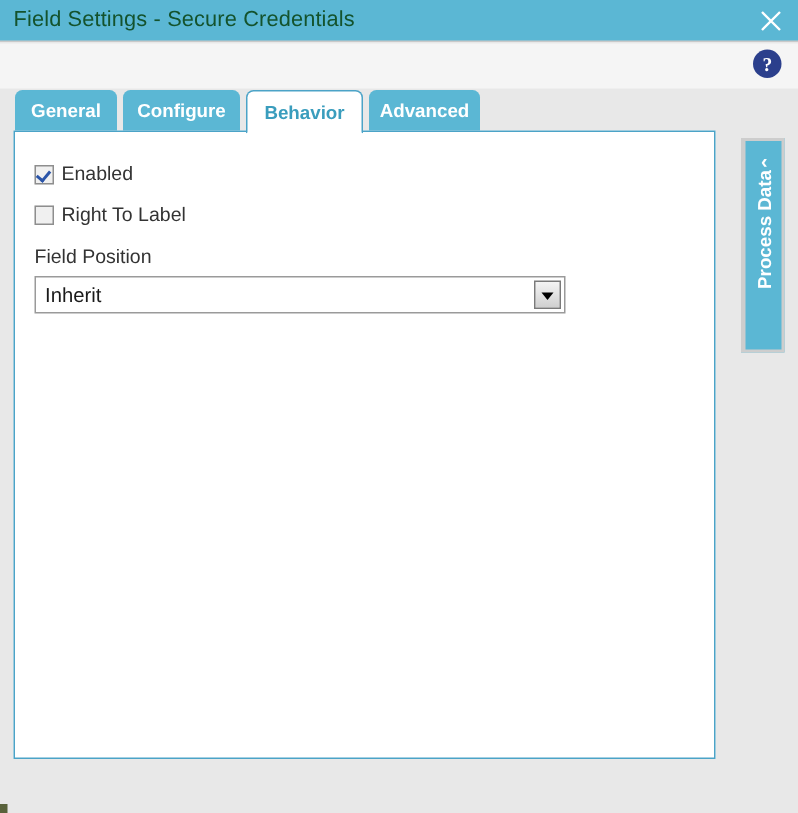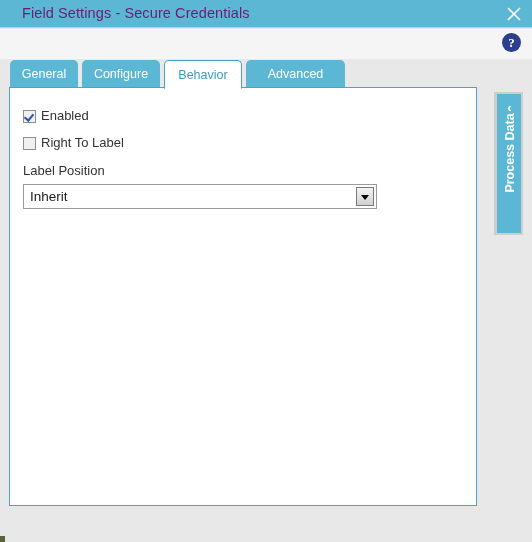--- a/index.html
+++ b/index.html
@@ -20,23 +20,23 @@
   .titlebar {
     position: absolute;
     left: 0; top: 0;
     width: 532px;
     height: 28px;
     background: #5bb7d4;
     border-bottom: 1px solid #c9c9c9;
   }
   .titlebar-text {
     position: absolute;
-    left: 22px; top: 5px;
+    left: 9px; top: 5px;
     font-size: 14.5px;
-    color: #701a75;
+    color: #14532d;
     letter-spacing: 0.1px;
     white-space: nowrap;
   }
   .close-icon {
     position: absolute;
     right: 8px; top: 4px;
     width: 20px; height: 20px;
     cursor: pointer;
   }
   .close-icon svg { display: block; }
@@ -77,21 +77,21 @@
     width: 470px;
   }
   .tab {
     position: absolute;
     top: 0;
     height: 28px;
     background: #5bb7d4;
     border-radius: 5px 5px 0 0;
     color: #ffffff;
     font-size: 12.5px;
-    font-weight: normal;
+    font-weight: bold;
     line-height: 28px;
     text-align: center;
     cursor: pointer;
     white-space: nowrap;
   }
   .tab.active {
     background: #ffffff;
     color: #3a9dbd;
     border: 1px solid #4ba3c7;
     border-bottom: 1px solid #ffffff;
@@ -241,36 +241,36 @@
 <div class="subheader">
   <div class="help-icon">
     <span>?</span>
   </div>
 </div>
 
 <div class="tabstrip">
   <div class="tab" style="left:1px;width:68px;">General</div>
   <div class="tab" style="left:73px;width:78px;">Configure</div>
   <div class="tab active" style="left:155px;width:78px;">Behavior</div>
-  <div class="tab" style="left:237px;width:99px;">Advanced</div>
+  <div class="tab" style="left:237px;width:74px;">Advanced</div>
 </div>
 
 <div class="panel">
 
   <div class="row-check" style="top:20px;">
     <div class="cb checked"></div>
     <div class="cb-label">Enabled</div>
   </div>
 
   <div class="row-check" style="top:47px;">
     <div class="cb"></div>
     <div class="cb-label">Right To Label</div>
   </div>
 
-  <div class="field-label" style="top:75px;">Label Position</div>
+  <div class="field-label" style="top:75px;">Field Position</div>
 
   <div class="combo" style="top:96px;">
     <div class="combo-value">Inherit</div>
     <div class="combo-btn"></div>
   </div>
 
 </div>
 
 <div class="sidetab">
   <div class="sidetab-chevron">‹</div>

